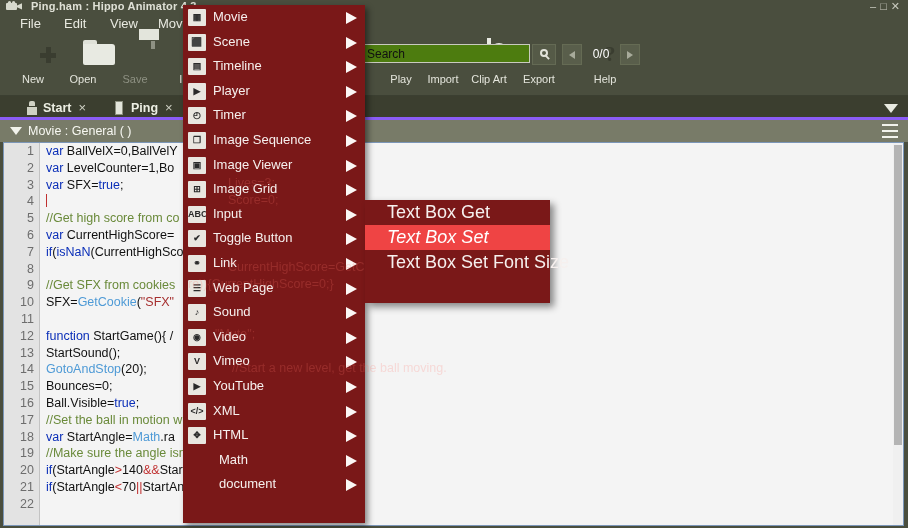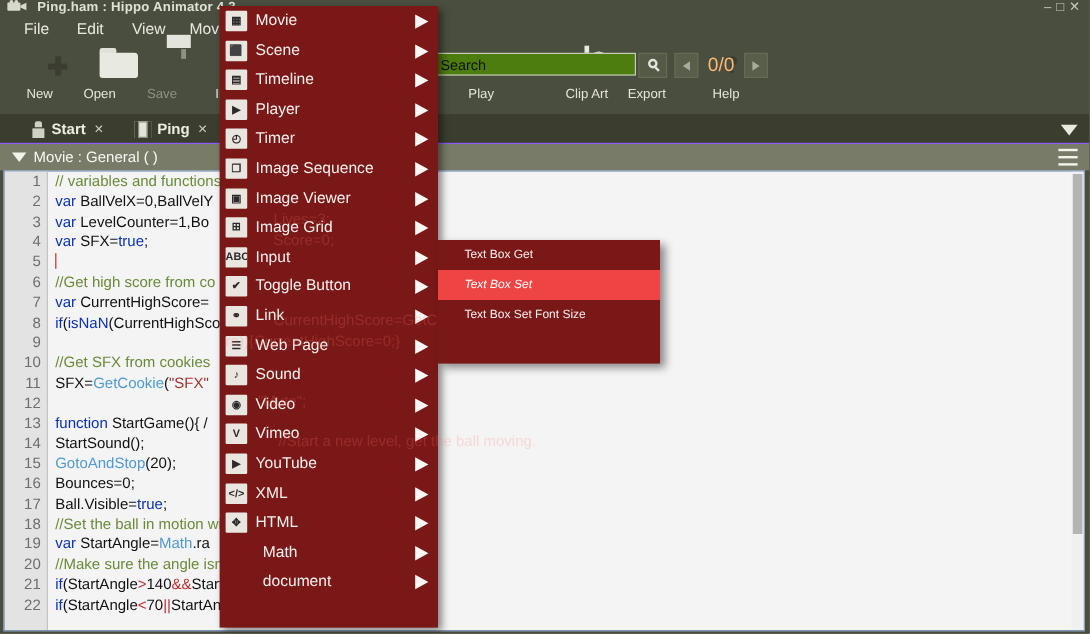--- a/index.html
+++ b/index.html
@@ -185,27 +185,27 @@
   .navbtn {
     position: absolute; top: 0; width: 20px; height: 21px;
     background: #595e4b; border: 1px solid #656b54;
   }
   .navbtn .ar { position: absolute; left: 6px; top: 6px; width: 0; height: 0;
      border-top: 4px solid transparent; border-bottom: 4px solid transparent; }
   .navbtn.prev .ar { border-right: 6px solid #a8ab9b; }
   .navbtn.next .ar { border-left: 6px solid #a8ab9b; }
   .navcount {
     position: absolute; top: 0; height: 21px; line-height: 21px;
-    font-size: 16px; color: #fdba74; text-align: center; width: 34px;
+    font-size: 12px; color: #ffffff; text-align: center; width: 34px;
   }
 
   
   .tabstrip {
     position: absolute; top: 96px; left: 0; width: 908px; height: 24px;
-    background: #3b3e2f; border-bottom: 1px solid #8b5cf6;
+    background: #3b3e2f; border-bottom: 3px solid #8b5cf6;
   }
   .tab {
     position: absolute; top: 0; height: 24px; line-height: 24px;
     color: #eceee3; font-size: 12.5px; font-weight: bold; white-space: nowrap;
   }
   .tab .cx { color: #cfd1c4; font-weight: normal; margin-left: 7px; font-size: 13px; }
   .tabstrip .caret-dn {
     position: absolute; right: 10px; top: 8px; width: 0; height: 0;
     border-left: 7px solid transparent; border-right: 7px solid transparent;
     border-top: 9px solid #e9ebe1;
@@ -314,21 +314,21 @@
   
   .submenu {
     position: absolute; left: 365px; top: 200px;
     width: 185px; height: 103px;
     background: #7a1818;
     box-shadow: 4px 4px 7px rgba(0,0,0,.45);
     z-index: 50;
   }
   .sm-item {
     height: 25px; line-height: 25px; color: #f6f0ee;
-    font-size: 10px; padding-left: 22px; white-space: nowrap; cursor: default;
+    font-size: 18px; padding-left: 22px; white-space: nowrap; cursor: default;
   }
   .sm-item.sel { background: #ef4444; color: #fff; font-style: italic; }
 
   
   .ghost {
     position: absolute; color: rgba(255,255,255,.10);
     font-size: 11px; white-space: nowrap; pointer-events: none;
   }
 </style>
 </head>
@@ -399,20 +399,26 @@
     <div class="ghost" style="left:272px; top:46px">Comm..</div>
     <div class="ghost" style="left:330px; top:46px">Uncom</div>
 
     <div class="tbtn" style="left:374px">
       <span class="glyph">
         <span class="circ"><i class="tri-right"></i></span>
       </span>
       <span class="lbl">Play</span>
     </div>
 
+    <div class="tbtn" style="left:416px">
+      <span class="glyph">
+        <span class="doc"><i class="badge"></i></span>
+      </span>
+      <span class="lbl">Import</span>
+    </div>
 
     <div class="tbtn" style="left:462px">
       <span class="glyph">
         <span class="clipart"></span>
       </span>
       <span class="lbl">Clip Art</span>
     </div>
 
     <div class="tbtn" style="left:512px">
       <span class="glyph">
@@ -486,21 +492,20 @@
         <div class="ln">15</div>
         <div class="ln">16</div>
         <div class="ln">17</div>
         <div class="ln">18</div>
         <div class="ln">19</div>
         <div class="ln">20</div>
         <div class="ln">21</div>
         <div class="ln">22</div>
       </div>
     <div class="codearea" id="codearea">
-        <div class="cl"><span class="k-com">// variables and functions</span></div>
         <div class="cl"><span class="k-key">var </span><span>BallVelX=0,BallVelY</span></div>
         <div class="cl"><span class="k-key">var </span><span>LevelCounter=1,Bo</span></div>
         <div class="cl"><span class="k-key">var </span><span>SFX=</span><span class="k-key">true</span><span>;</span></div>
         <div class="cl"><span class="caretbar"></span></div>
         <div class="cl"><span class="k-com">//Get high score from co</span></div>
         <div class="cl"><span class="k-key">var </span><span>CurrentHighScore=</span></div>
         <div class="cl"><span class="k-key">if</span><span>(</span><span class="k-key">isNaN</span><span>(CurrentHighSco</span></div>
         <div class="cl"><span></span></div>
         <div class="cl"><span class="k-com">//Get SFX from cookies</span></div>
         <div class="cl"><span>SFX=</span><span class="k-fn">GetCookie</span><span>(</span><span class="k-str">"SFX"</span></div>

